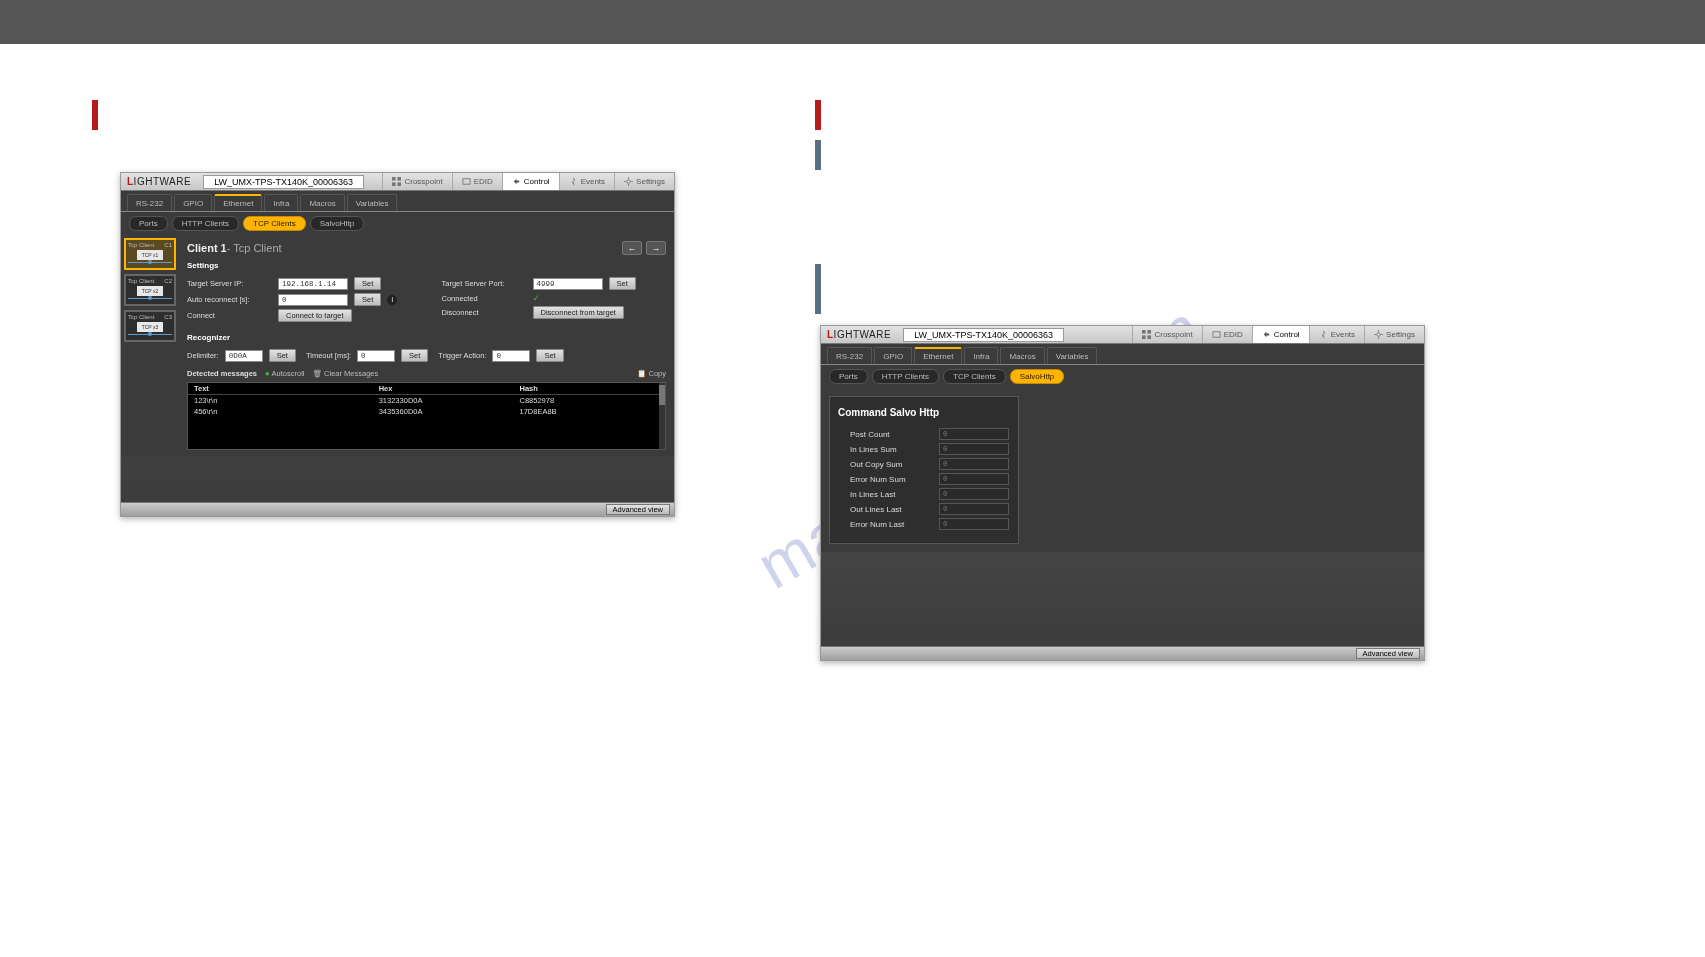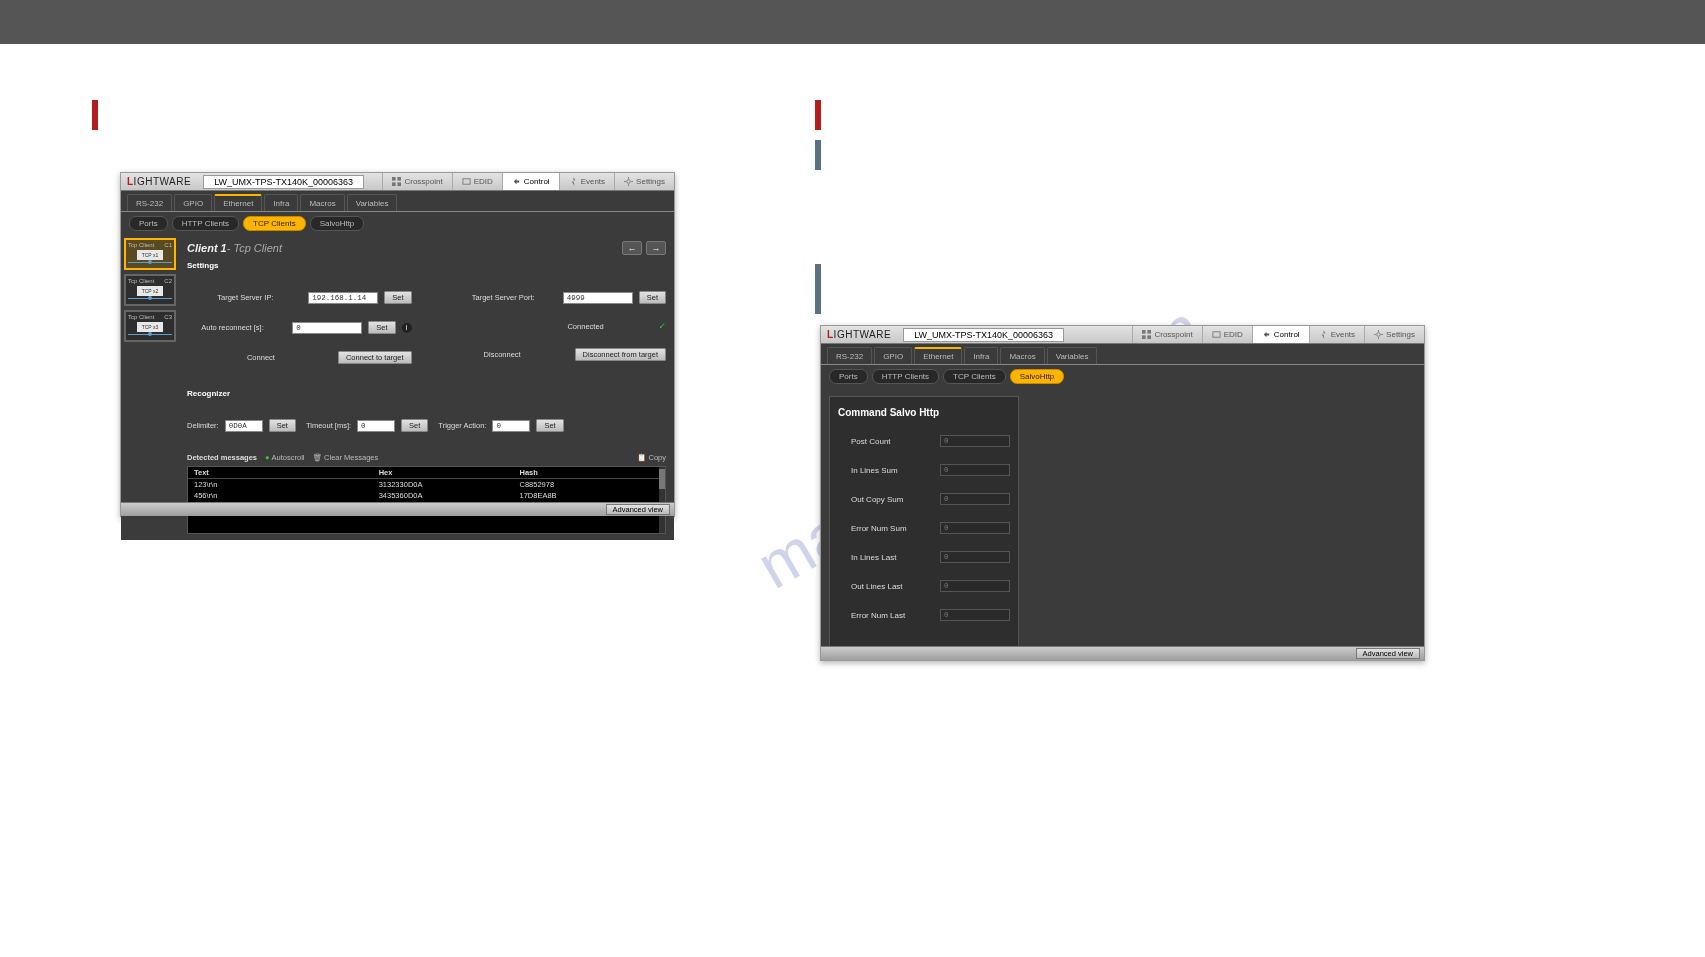--- a/index.html
+++ b/index.html
@@ -33,26 +33,26 @@
   .body { display: flex; background: #3b3b3b; }
   .sidebar { width: 58px; padding: 3px; }
   .sb-item { border: 2px solid #666; background: #2e2e2e; margin-bottom: 4px; padding: 2px; position: relative; }
   .sb-item.sel { border-color: #ffb400; background: #5a4a22; }
   .sb-lbl { font-size: 6px; color: #bbb; display: flex; justify-content: space-between; }
   .sb-box { background: #e8e8e8; height: 10px; margin: 2px auto; width: 26px; font-size: 5px; display: flex; align-items: center; justify-content: center; color: #333; }
   .sb-line { height: 4px; border-top: 1px solid #5a9fd4; margin-top: 2px; position: relative; }
   .sb-line::after { content: ''; position: absolute; left: 50%; top: -3px; width: 4px; height: 4px; border-radius: 50%; background: #5a9fd4; margin-left: -2px; }
 
   .content { flex: 1; padding: 6px 8px; color: #ddd; font-size: 8px; }
-  .panel-title { font-size: 11px; color: #eee; margin-bottom: 6px; display: flex; align-items: center; font-style: italic; }
+  .panel-title { font-size: 11px; color: #eee; margin-bottom: 6px; display: flex; align-items: center; }
   .panel-title .nav { margin-left: auto; display: flex; gap: 4px; }
   .navbtn { background: #555; border: 1px solid #777; width: 20px; height: 14px; display: flex; align-items: center; justify-content: center; color: #eee; font-size: 9px; cursor: pointer; border-radius: 2px; }
   .sect { color: #fff; font-weight: bold; font-size: 8px; margin: 4px 0; }
 
-  .row { display: flex; align-items: center; gap: 6px; margin: 17px 0; justify-content: flex-end; }
+  .row { display: flex; align-items: center; gap: 6px; margin: 3px 0; }
   .lbl { width: 85px; font-size: 7.5px; color: #ddd; }
   .inp { background: #fff; border: 1px solid #888; height: 12px; width: 70px; font-size: 7.5px; padding: 0 3px; color: #333; font-family: Liberation Mono, monospace; }
   .inp.dark { background: #2a2a2a; color: #777; border-color: #555; }
   .btn { background: linear-gradient(#e2e2e2,#bcbcbc); border: 1px solid #888; font-size: 7.5px; padding: 1px 7px; cursor: pointer; border-radius: 1px; color: #222; }
   .info-icon { width: 10px; height: 10px; border-radius: 50%; background: #222; color: #fff; font-size: 7px; display: flex; align-items: center; justify-content: center; }
   .check { color: #3fbf3f; font-size: 9px; }
 
   .cols2 { display: flex; gap: 30px; }
   .col { flex: 1; }
 

